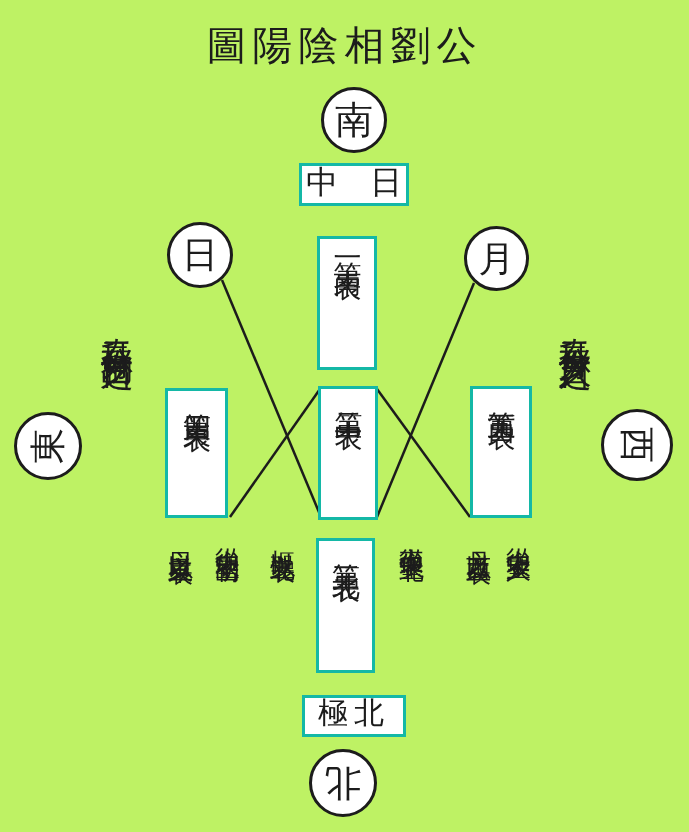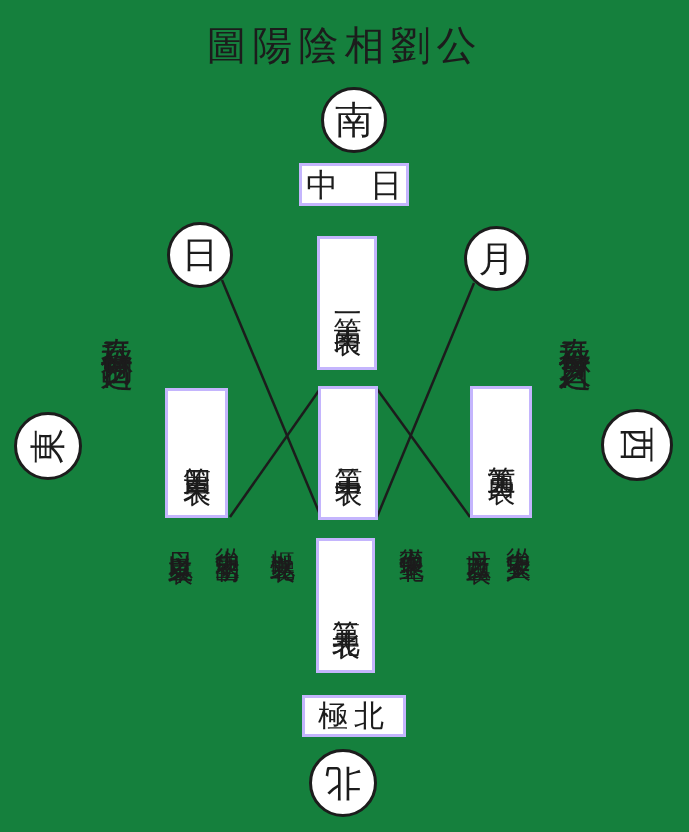--- a/index.html
+++ b/index.html
@@ -1,19 +1,19 @@
 <!DOCTYPE html>
 <html><head>
 <meta charset="utf-8">
 <style>
   html,body{margin:0;padding:0;background:#ffffff;}
   #canvas{
     position:relative;
     width:689px;height:832px;
-    background:#15803d;
+    background:#bef264;
     color:#1c1c1c;
     font-family:"Liberation Serif","DejaVu Serif",serif;
     overflow:hidden;
   }
   .abs{position:absolute;}
   #title{
     left:0;top:18px;width:689px;
     text-align:center;
     font-size:40px;letter-spacing:6px;
     white-space:nowrap;
@@ -26,23 +26,23 @@
     display:flex;align-items:center;justify-content:center;
     box-sizing:border-box;
     z-index:2;
   }
   .circle span{display:block;line-height:1;}
   .rot90{transform:rotate(90deg);}
   .rot-90{transform:rotate(-90deg);}
   .rot180{transform:rotate(180deg);}
   .gbox{
     position:absolute;
-    border:3px solid #c4b5fd;
+    border:3px solid #14b8a6;
     background:#ffffff;
-    display:flex;align-items:center;justify-content:center;
+    display:flex;justify-content:center;
     box-sizing:border-box;
     z-index:2;
   }
   .vtext{
     writing-mode:vertical-rl;
     text-orientation:upright;
     line-height:1;
   }
   .boxtext{font-size:28px;letter-spacing:4px;}
   .sidelabel{

